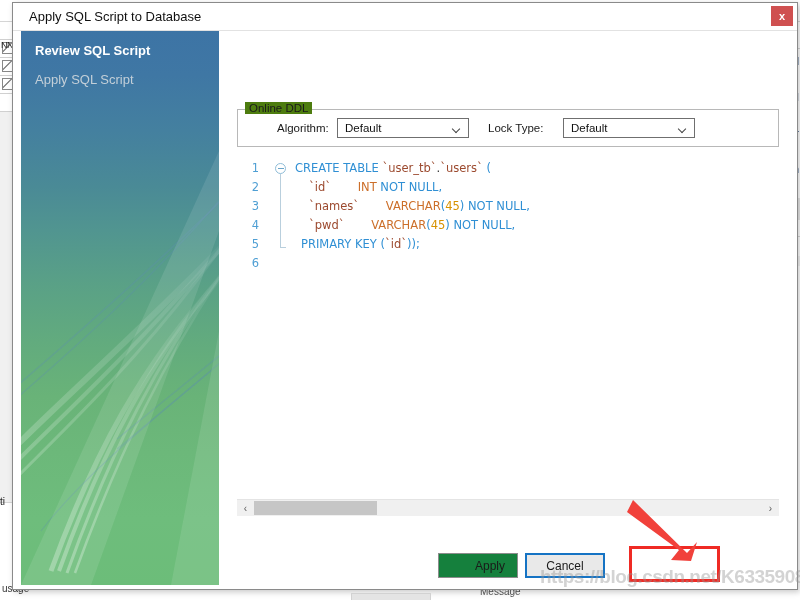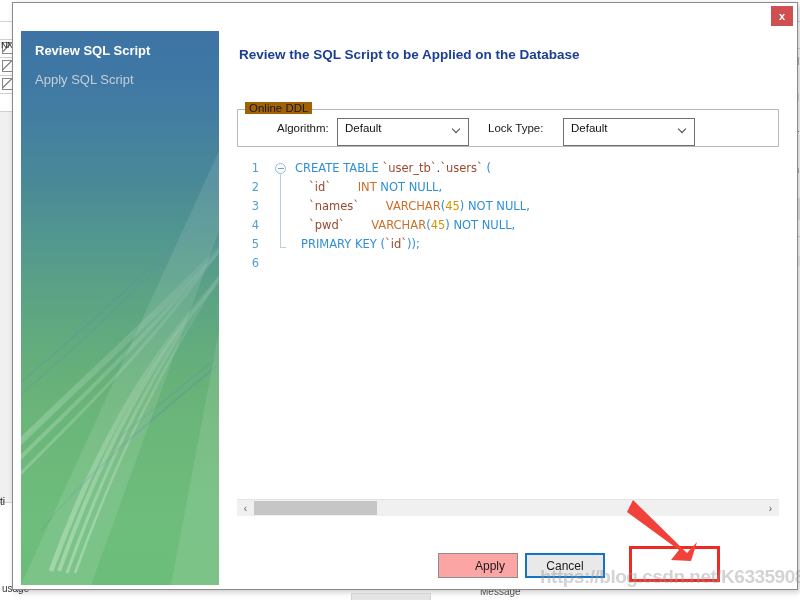--- a/index.html
+++ b/index.html
@@ -222,37 +222,37 @@
   #ddl-group {
     position: absolute;
     left: 18px; top: 78px;
     width: 542px; height: 38px;
     border: 1px solid #b8b8b8;
     box-sizing: border-box;
   }
   #ddl-legend {
     position: absolute;
     left: 26px; top: 71px;
-    background: #a16207;
+    background: #4d7c0f;
     padding: 0 4px;
     font-size: 11.5px;
     color: #1a1a1a;
   }
   .field-label {
     position: absolute;
     font-size: 11.5px;
     color: #1a1a1a;
     white-space: nowrap;
   }
   #label-algorithm { left: 58px; top: 91px; }
   #label-locktype  { left: 269px; top: 91px; }
 
   .combo {
     position: absolute;
-    height: 28px;
+    height: 20px;
     background: #ffffff;
     border: 1px solid #6f6f6f;
     box-sizing: border-box;
     cursor: pointer;
   }
   #combo-algorithm { left: 118px; top: 87px; width: 132px; }
   #combo-locktype  { left: 344px; top: 87px; width: 132px; }
   .combo-value {
     position: absolute;
     left: 7px; top: 3px;
@@ -392,21 +392,21 @@
     background: #e4e4e4;
     border: 1px solid #d2d2d2;
     color: #9a9a9a;
     cursor: default;
     margin-top: 40px;
   }
   #btn-back .accel { text-decoration: underline; }
   #btn-apply {
     left: 425px; top: 550px;
     width: 80px;
-    background: #fca5a5;
+    background: #15803d;
     border: 1px solid #8c8c8c;
     padding-left: 24px;
   }
   #btn-cancel {
     left: 512px; top: 550px;
     width: 80px;
     background: #e9e9e9;
     border: 2px solid #1573c4;
   }
 
@@ -472,20 +472,23 @@
     <div class="bg-right-sep" style="top:206px;"></div>
     <div class="bg-right-scroll" style="top:226px;height:10px;background:#f2f2f2;"></div>
   </div>
 
   <div class="bg-bottom-text">usage</div>
   <div class="bg-msg-text">Message</div>
 </div>
 
 <div id="dialog">
 
+  <div id="titlebar">
+    <div id="title-text">Apply SQL Script to Database</div>
+  </div>
   <div id="close-button">x</div>
 
   <div id="sidebar">
     <svg id="sidebar-swoosh" viewBox="0 0 198 554" preserveAspectRatio="none">
       <defs>
         <linearGradient id="swg" x1="0" y1="1" x2="1" y2="0">
           <stop offset="0%" stop-color="#ffffff" stop-opacity="0.30"></stop>
           <stop offset="55%" stop-color="#ffffff" stop-opacity="0.14"></stop>
           <stop offset="100%" stop-color="#ffffff" stop-opacity="0.02"></stop>
         </linearGradient>
@@ -516,21 +519,20 @@
         <path d="M150 554 L 198 300 L 198 554 Z"></path>
         <path d="M0 554 L 198 120 L 198 200 L 70 554 Z"></path>
       </g>
     </svg>
     <div class="step step-active">Review SQL Script</div>
     <div class="step step-inactive">Apply SQL Script</div>
   </div>
 
   <div id="content">
 
-    <div id="page-heading">Review the SQL Script to be Applied on the Database</div>
 
     <div id="ddl-group"></div>
     <div id="ddl-legend">Online DDL</div>
 
     <div class="field-label" id="label-algorithm">Algorithm:</div>
     <div class="combo" id="combo-algorithm">
       <span class="combo-value">Default</span>
       <span class="combo-arrow"></span>
     </div>
 

